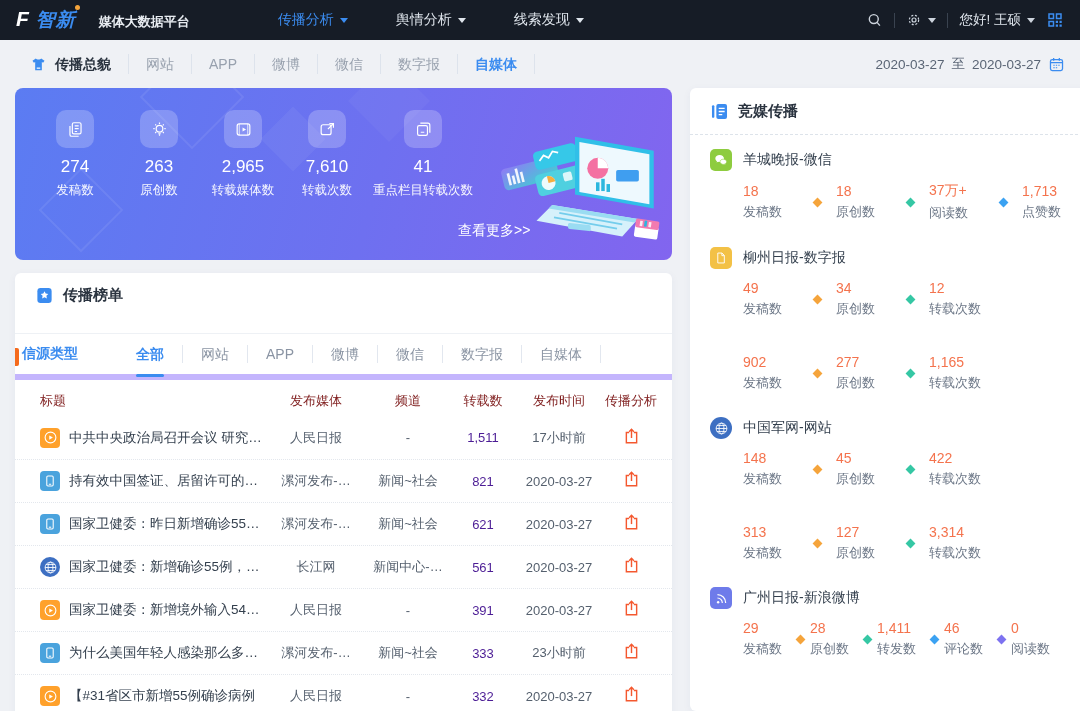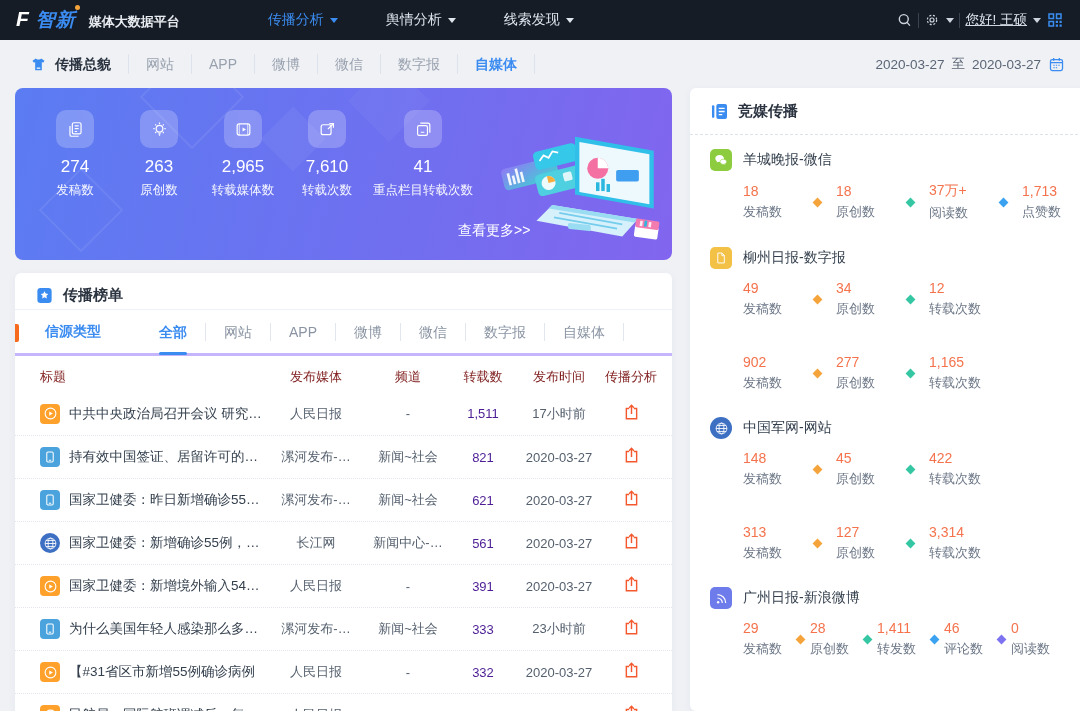--- a/index.html
+++ b/index.html
@@ -6,26 +6,26 @@
   html,body { background:#e7ebf0; }
   body { font-family:"Liberation Sans","DejaVu Sans",sans-serif; }
   .page { position:relative; width:1080px; height:711px; background:#eff1f5; overflow:hidden; }
 
   
   .topbar { position:relative; height:40px; background:#161c26; display:flex; align-items:center; padding:0 16px; }
   .logo { display:flex; align-items:baseline; gap:7px; }
   .logo-f { color:#fff; font-size:21px; font-weight:700; font-style:italic; line-height:1; }
   .logo-brand { color:#3b8cf0; font-size:19px; font-weight:900; font-style:italic; letter-spacing:1px; position:relative; }
   .logo-brand::after { content:""; position:absolute; top:-2px; right:-4px; width:5px; height:5px; border-radius:50%; background:#f5a43b; }
-  .logo-product { color:#e8ecf1; font-size:13px; font-weight:700; margin-left:6px; }
+  .logo-product { color:#e8ecf1; font-size:13px; font-weight:700; margin-left:16px; }
   .topnav { display:flex; margin-left:64px; }
   .topnav-item { display:flex; align-items:center; padding:0 24px; height:40px; color:#dfe5ec; font-size:14px; cursor:pointer; }
   .topnav-item.active { color:#3b8cf0; }
   .caret { display:inline-block; width:0; height:0; border-left:4px solid transparent; border-right:4px solid transparent; border-top:5px solid currentColor; margin-left:6px; }
-  .topbar-right { margin-left:auto; display:flex; align-items:center; gap:5px; color:#cdd4dd;text-decoration:underline; }
+  .topbar-right { margin-left:auto; display:flex; align-items:center; gap:11px; color:#cdd4dd; }
   .tb-divider { width:1px; height:15px; background:#3a4350; }
   .tb-btn { display:flex; align-items:center; cursor:pointer; }
   .greeting { font-size:13.5px; color:#dfe5ec; }
   .icon-btn svg { display:block; }
 
   
   .subnav { height:48px; display:flex; align-items:center; justify-content:space-between; padding:0 15px; }
   .subtabs { display:flex; align-items:center; }
   .subtab { display:flex; align-items:center; gap:8px; padding:0 17px; font-size:14px; color:#98a1ae; border-right:1px solid #dde3ec; cursor:pointer; line-height:20px; }
   .subtab.overview { color:#2b3440; font-weight:700; padding-left:15px; }
@@ -50,23 +50,23 @@
   .bstat { width:84px; text-align:center; color:#fff; }
   .bstat:last-child { width:108px; }
   .bicon { width:38px; height:38px; margin:0 auto; border-radius:10px; background:rgba(255,255,255,0.22); display:flex; align-items:center; justify-content:center; }
   .bnum { font-size:17px; font-weight:500; margin-top:9px; }
   .blabel { font-size:12.5px; margin-top:5px; line-height:1.3; opacity:.95; }
   .more-link { position:absolute; left:443px; bottom:20px; color:#fff; font-size:14px; cursor:pointer; z-index:3; }
   .illus { position:absolute; right:6px; bottom:2px; z-index:2; }
 
   
   .ranking { height:480px; overflow:hidden; }
-  .card-head { display:flex; align-items:center; gap:9px; padding:13px 20px 4px; border-bottom:1px solid #eef1f5; }
+  .card-head { display:flex; align-items:center; gap:9px; padding:13px 20px 28px; border-bottom:1px solid #eef1f5; }
   .card-title { font-size:15px; font-weight:700; color:#2b3440; }
-  .filter-row { position:relative; height:46px; display:flex; align-items:center; padding-left:30px; border-bottom:3px solid #c4b5fd; }
+  .filter-row { position:relative; height:46px; display:flex; align-items:center; padding-left:7px; border-bottom:6px solid #c4b5fd; }
   .filter-bar { position:absolute; left:0; top:14px; width:4px; height:18px; background:#f56a1d; border-radius:0 2px 2px 0; }
   .filter-label { color:#3b8cf0; font-size:14px; font-weight:700; margin-right:40px; cursor:pointer; }
   .ftab { position:relative; padding:0 18px; font-size:14px; color:#8a94a3; border-right:1px solid #e2e7ef; cursor:pointer; line-height:18px; }
   .ftab.active { color:#3b8cf0; font-weight:700; }
   .ftab.active::after { content:""; position:absolute; left:50%; transform:translateX(-50%); bottom:-14px; width:28px; height:3px; border-radius:2px; background:#3b8cf0; }
   .thead { display:flex; align-items:center; padding:12px 14px 6px 25px; font-size:13px; color:#7f1d1d; }
   .tbody { }
   .trow { display:flex; align-items:center; height:43px; padding:0 14px 0 25px; cursor:pointer; }
   .trow + .trow { border-top:1px dotted #e3e7ed; }
   .c0 { flex:0 0 228px; display:flex; align-items:center; gap:9px; text-align:left; }

